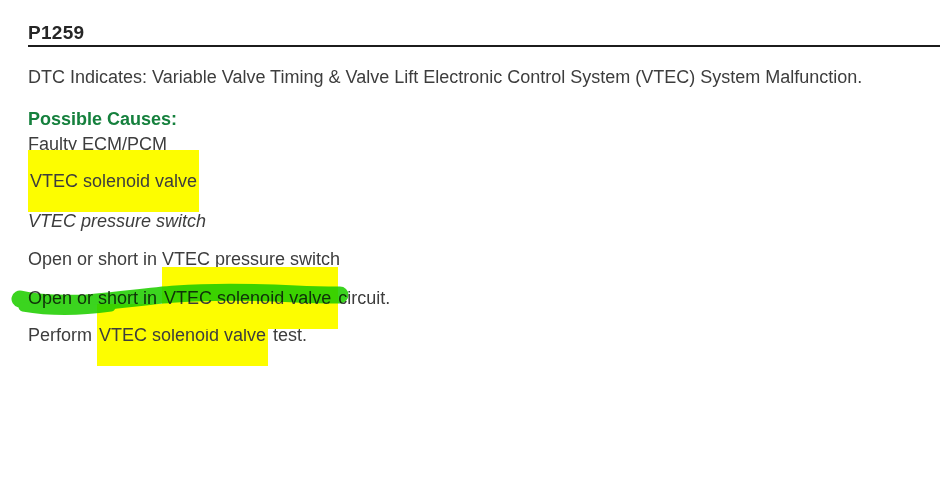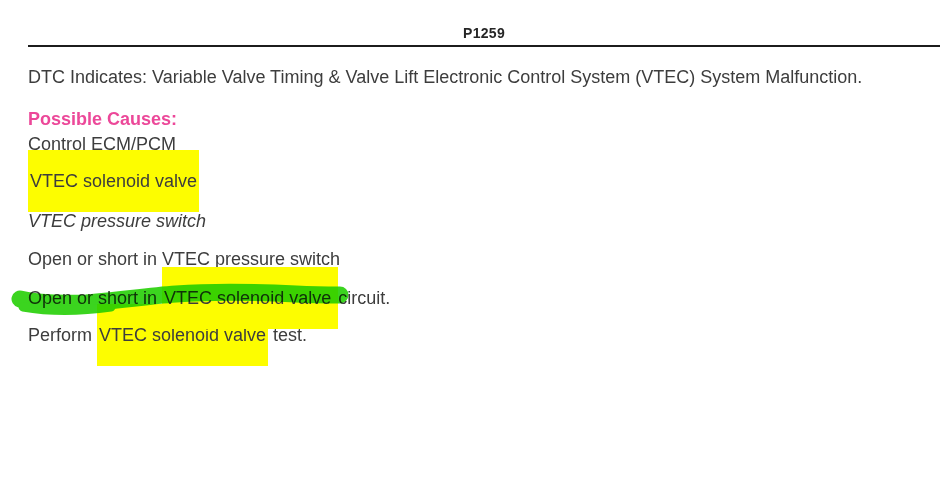--- a/index.html
+++ b/index.html
@@ -19,36 +19,35 @@
     font-family: "Liberation Sans", "DejaVu Sans", sans-serif;
     color: var(--color-text);
     overflow: hidden;
   }
   .page {
     width: 940px;
     height: 481px;
     padding: 24px 0 0 28px;
   }
   h1.dtc-code {
-    font-size: 14px;
+    font-size: 19px;
     font-weight: 700;
     line-height: 18px;
     color: var(--color-heading-text);
     letter-spacing: 0.3px;
     padding-bottom: 3px;
     border-bottom: 2px solid var(--color-rule);
-    text-align: center;
   }
   p {
     font-size: 18px;
     line-height: 18px;
     color: var(--color-text);
   }
   .dtc-description   { margin-top: 21px; }
-  .causes-heading    { margin-top: 24px; font-weight: 700; color: #ec4899; }
+  .causes-heading    { margin-top: 24px; font-weight: 700; color: #15803d; }
   .cause-ecm         { margin-top: 7px; }
   .cause-solenoid    { margin-top: 19px; }
   .cause-pressure    { margin-top: 22px; font-style: italic; }
   .cause-open-press  { margin-top: 20px; }
   .cause-open-sol    { margin-top: 21px; position: relative; }
   .instruction-line  { margin-top: 19px; }
   .run-test          { margin-top: 24px; font-size: 16px; line-height: 19px; }
   .run-test a {
     color: var(--color-link-blue);
     text-decoration: none;
@@ -73,21 +72,21 @@
 <body>
 
 <div class="page">
 
   <h1 class="dtc-code">P1259</h1>
 
   <p class="dtc-description">DTC Indicates: Variable Valve Timing &amp; Valve Lift Electronic Control System (VTEC) System Malfunction.</p>
 
   <p class="causes-heading">Possible Causes:</p>
 
-  <p class="cause-ecm">Control ECM/PCM</p>
+  <p class="cause-ecm">Faulty ECM/PCM</p>
 
   <p class="cause-solenoid"><span class="hl">VTEC solenoid valve</span></p>
 
   <p class="cause-pressure">VTEC pressure switch</p>
 
   <p class="cause-open-press">Open or short in VTEC pressure switch</p>
 
   <p class="cause-open-sol"><span>Open or short in </span><span class="hl">VTEC solenoid valve </span><span>circuit.</span><svg class="green-marker" viewBox="0 0 344 38" xmlns="http://www.w3.org/2000/svg">
       <path d="M 4 19 C 20 23, 40 24, 70 23 C 100 21, 130 16, 160 14 C 200 11, 240 12, 280 14 C 300 15, 315 15, 324 15" fill="none" stroke-width="17" stroke-linecap="round" stroke="#3bd41f"></path>
       <path d="M 7 27 C 30 31, 60 32, 95 27" fill="none" stroke-width="9" stroke-linecap="round" stroke="#3bd41f"></path>

